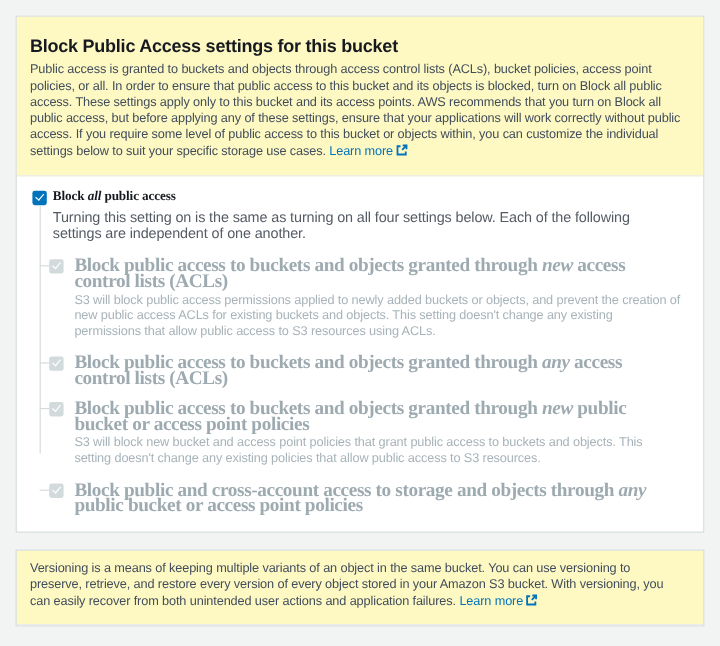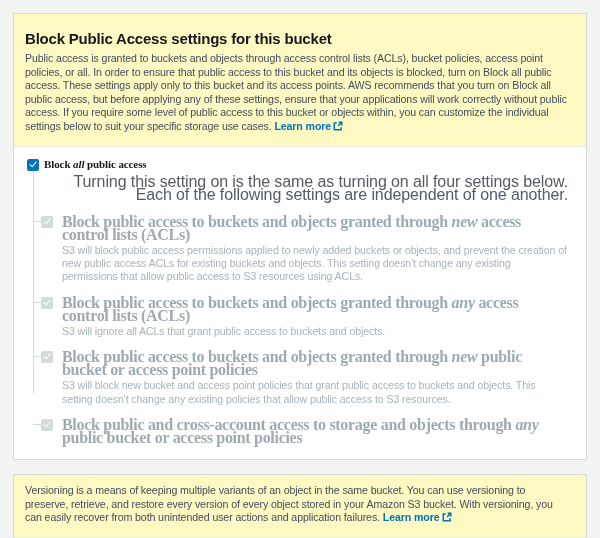--- a/index.html
+++ b/index.html
@@ -30,21 +30,21 @@
   }
   .section-desc {
     margin: 0;
     font-size: 10.6px;
     line-height: 13.6px;
     letter-spacing: -0.1px;
     color: #414d5c;
   }
   .learn-more {
     color: #0073bb;
-    font-weight: bold;
+    font-weight: normal;
     text-decoration: none;
     white-space: nowrap;
     cursor: pointer;
     text-align: center;
   }
   .ext-icon { margin-left: 2px; vertical-align: -1px; }
 
   .card-body { padding: 11px 18px 15px 13px; }
   .row { display: flex; align-items: flex-start; font-family: Liberation Serif, serif; }
 
@@ -70,25 +70,24 @@
 
   .cb-label {
     font-weight: bold;
     font-size: 11px;
     line-height: 13px;
     margin-left: 5px;
     letter-spacing: -0.1px;
   }
   .master-desc {
     margin: 4px 0 0 17px;
-    font-size: 16px;
+    font-size: 12px;
     line-height: 13.5px;
     letter-spacing: -0.1px;
     color: #545b64;
-    text-align: right;
   }
 
   .tree { position: relative; margin-top: 13px; }
   .tree-vline {
     position: absolute;
     left: 6px; top: -44px; bottom: 50px;
     width: 1px;
     background: #d5dbdb;
   }
   .sub { position: relative; padding-left: 14px; margin-top: 12px; }
@@ -150,21 +149,20 @@
             <span class="cb-label"><span>Block public access to buckets and objects granted through </span><i>new</i><span> access control lists (ACLs)</span></span>
           </div>
           <div class="sub-desc">S3 will block public access permissions applied to newly added buckets or objects, and prevent the creation of new public access ACLs for existing buckets and objects. This setting doesn't change any existing permissions that allow public access to S3 resources using ACLs.</div>
         </div>
 
         <div class="sub">
           <div class="row">
             <span class="cb checked disabled"></span>
             <span class="cb-label"><span>Block public access to buckets and objects granted through </span><i>any</i><span> access control lists (ACLs)</span></span>
           </div>
-          <div class="sub-desc">S3 will ignore all ACLs that grant public access to buckets and objects.</div>
         </div>
 
         <div class="sub">
           <div class="row">
             <span class="cb checked disabled"></span>
             <span class="cb-label"><span>Block public access to buckets and objects granted through </span><i>new</i><span> public bucket or access point policies</span></span>
           </div>
           <div class="sub-desc">S3 will block new bucket and access point policies that grant public access to buckets and objects. This setting doesn't change any existing policies that allow public access to S3 resources.</div>
         </div>
 

